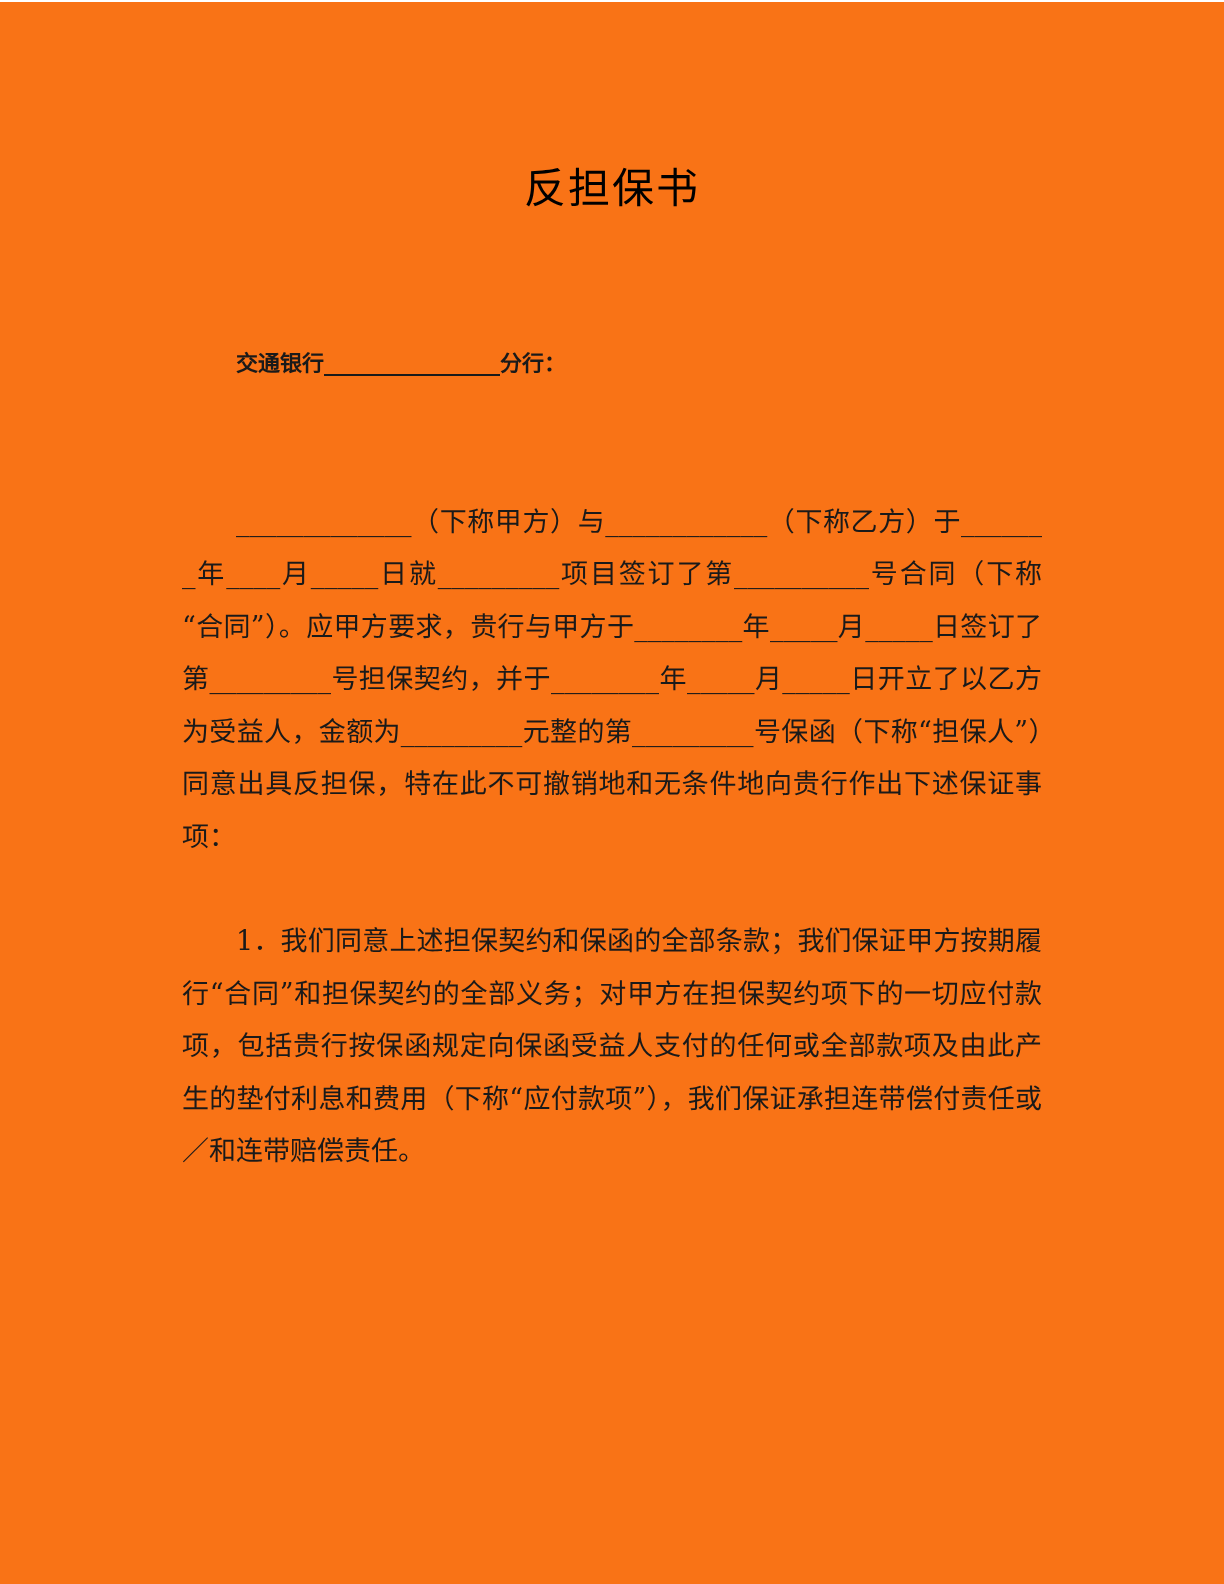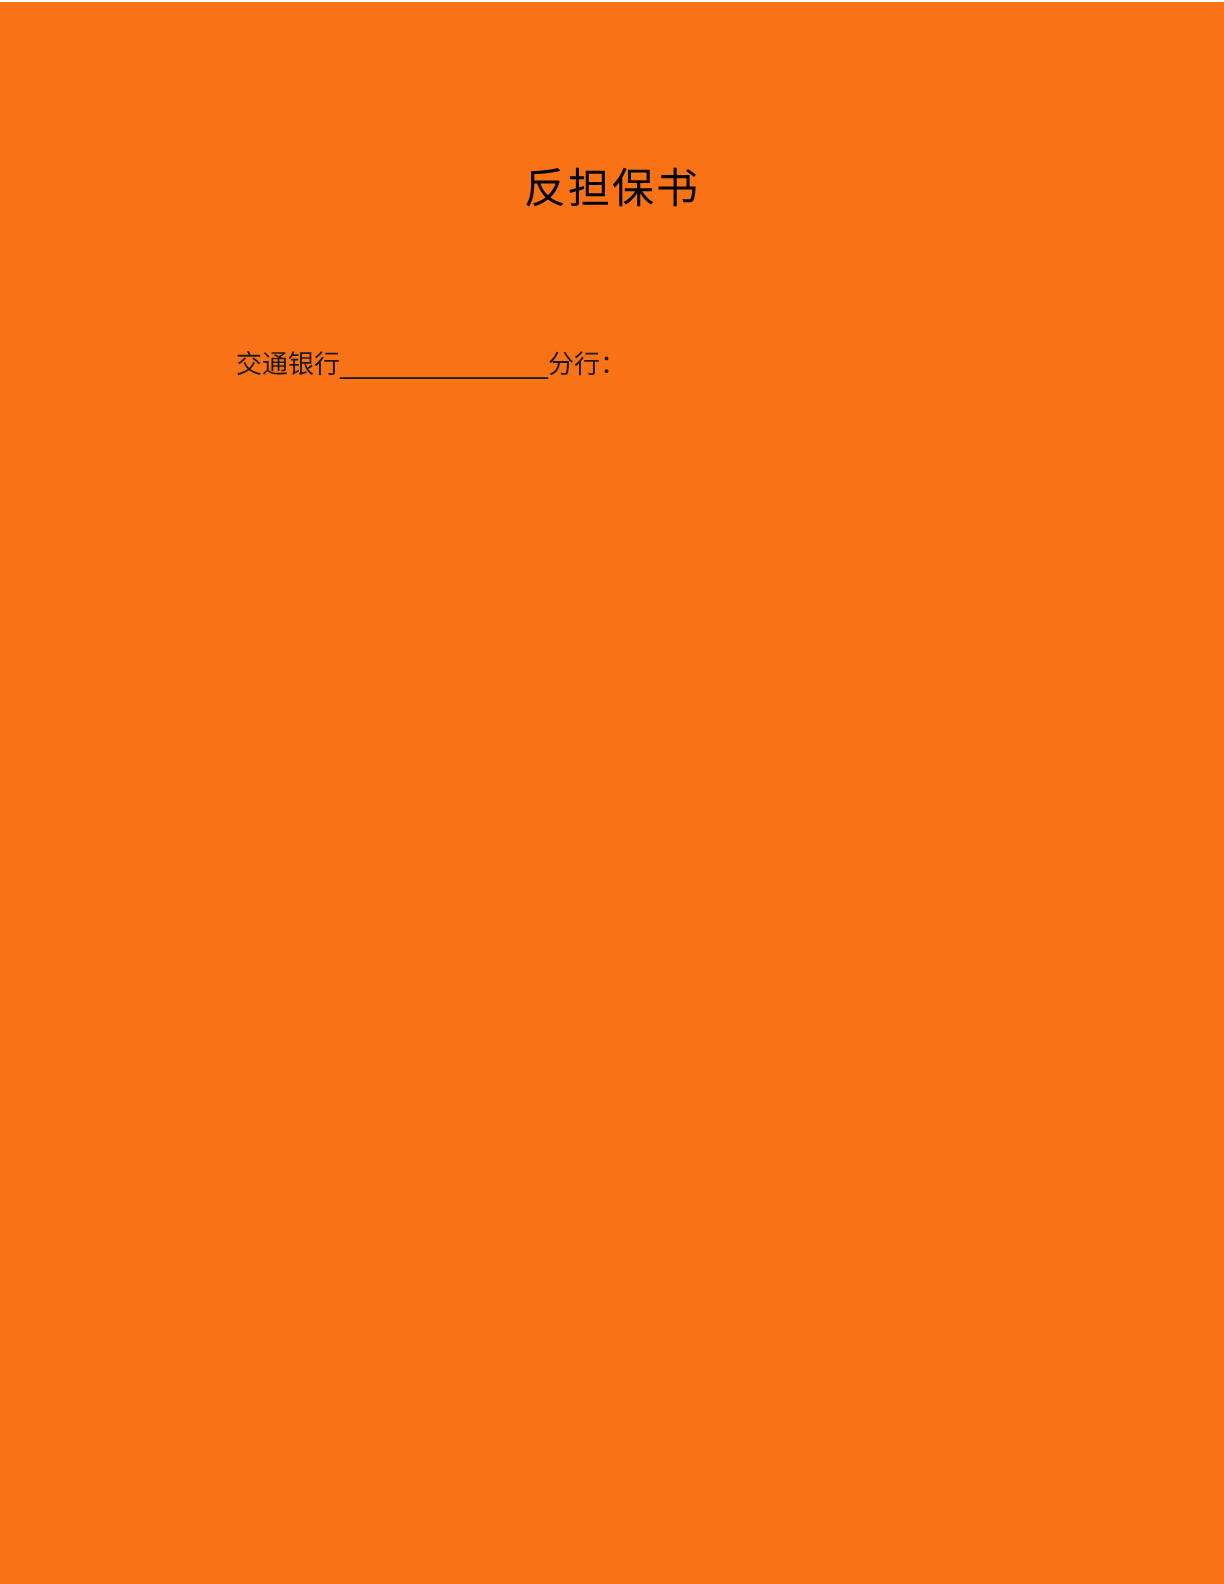--- a/index.html
+++ b/index.html
@@ -55,21 +55,22 @@
     line-height: 52.5px;
     text-align: justify;
     text-justify: inter-ideograph;
     letter-spacing: 0px;
     color: #1a1a1a;
     word-break: break-all;
   }
 
   p.sans {
     font-family: "DejaVu Sans", "Liberation Sans", sans-serif;
-    font-size: 26px;
+    font-size: 22px;
+    font-weight: bold;
   }
 
   p.indent2 {
     text-indent: 54px;
   }
 
   .gap-1 { height: 52px; }
   .gap-2 { height: 105px; }
 </style>
 </head>
@@ -78,21 +79,23 @@
 <div class="page">
 
   <h1 class="doc-title">反担保书</h1>
 
   <div class="body-block">
 
     <p class="para sans indent2">交通银行________________分行：</p>
 
     <div class="gap-2"></div>
 
+    <p class="para indent2">_____________（下称甲方）与____________（下称乙方）于_______年____月_____日就_________项目签订了第__________号合同（下称“合同”）。应甲方要求，贵行与甲方于________年_____月_____日签订了第_________号担保契约，并于________年_____月_____日开立了以乙方为受益人，金额为_________元整的第_________号保函（下称“担保人”）同意出具反担保，特在此不可撤销地和无条件地向贵行作出下述保证事项：</p>
 
     <div class="gap-1"></div>
 
+    <p class="para indent2"><span>1．</span><span>我们同意上述担保契约和保函的全部条款；我们保证甲方按期履行“合同”和担保契约的全部义务；对甲方在担保契约项下的一切应付款项，包括贵行按保函规定向保函受益人支付的任何或全部款项及由此产生的垫付利息和费用（下称“应付款项”），我们保证承担连带偿付责任或／和连带赔偿责任。</span></p>
 
     <div class="gap-1"></div>
 
 
   </div>
 </div>
 
 </body></html>

